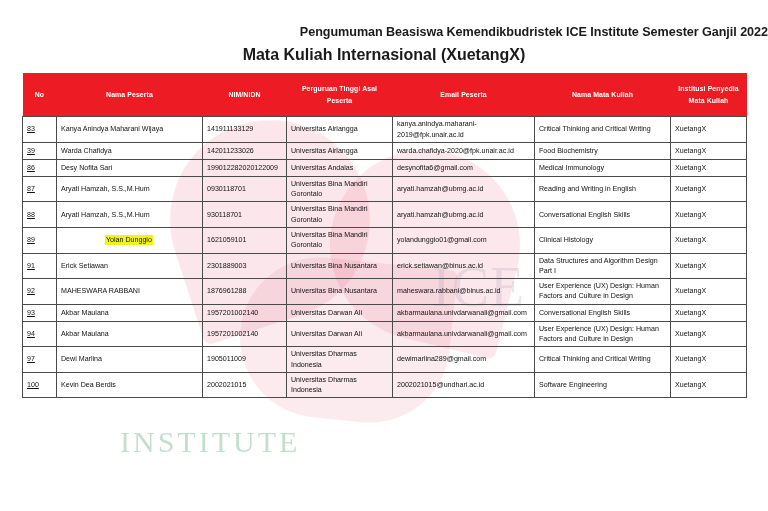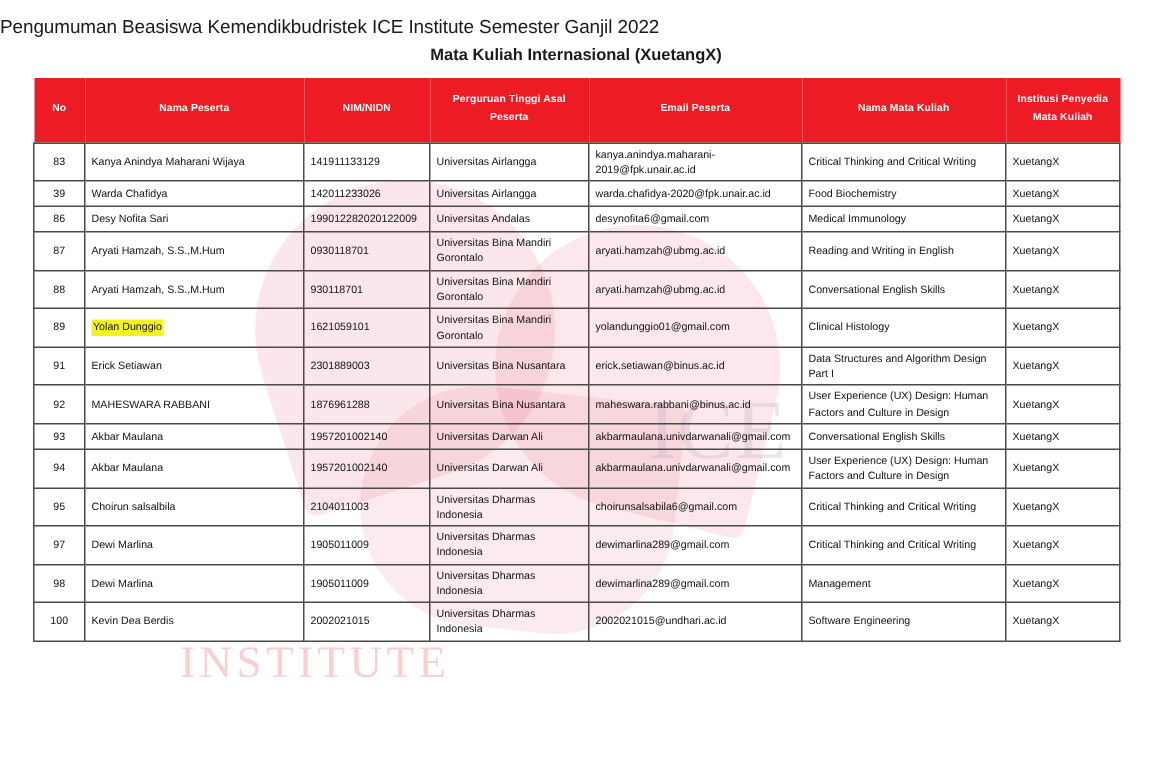--- a/index.html
+++ b/index.html
@@ -59,44 +59,44 @@
     opacity: 0.28;
     letter-spacing: 1px;
     white-space: nowrap;
     margin-left: 20px;
   }
   #wm-text2 {
     position: absolute;
     left: 120px; top: 425px;
     font-family: "Liberation Serif", serif;
     font-size: 30px;
-    color: #ef4444;
+    color: #15803d;
     opacity: 0.25;
     letter-spacing: 3px;
     white-space: nowrap;
   }
 
   
   #page {
     position: relative;
     z-index: 1;
   }
 
   #doc-title {
-    text-align: left;
+    text-align: right;
     font-size: 12.6px;
-    font-weight: normal;
+    font-weight: bold;
     color: #1a1a1a;
-    padding-top: 9px;
+    padding-top: 23px;
     line-height: 1.55;
     letter-spacing: -0.05px;
   }
   #doc-subtitle {
     text-align: center;
-    font-size: 11px;
+    font-size: 16px;
     font-weight: bold;
     color: #1a1a1a;
     line-height: 1.55;
     padding-bottom: 6px;
   }
 
   
   #table-wrap {
     margin: 0 auto;
     width: 724px;
@@ -125,40 +125,41 @@
   table#recipients-table tbody td {
     border: 1px solid #4a4a4a;
     padding: 2px 4px;
     vertical-align: middle;
     line-height: 1.45;
     word-break: break-word;
     background: transparent;
     height: 12px;
   }
   td.col-no {
-    text-align: center;
     width: 28px;
+    text-decoration: underline;
   }
   td.col-name  { width: 140px; }
   td.col-nim   { width: 78px; }
   td.col-univ  { width: 100px; }
   td.col-email { width: 136px; }
   td.col-course{ width: 130px; }
   td.col-inst  { width: 70px; }
 
   th.h-no    { width: 28px; }
   th.h-name  { width: 140px; }
   th.h-nim   { width: 78px; }
   th.h-univ  { width: 100px; }
   th.h-email { width: 136px; }
   th.h-course{ width: 130px; }
   th.h-inst  { width: 70px; }
   .cell-hl {
     display: inline-block;
     padding: 0 1px;
+    margin-left: 44px;
   }
   .cell-hl.yellow { background: #F2F21C; }
   .cell-hl.orange { background: #F5A623; }
 </style>
 </head>
 <body>
 
 <div id="watermark-layer">
   <div class="wm-shape" id="wm-petal-a"></div>
   <div class="wm-shape" id="wm-petal-b"></div>
@@ -270,47 +271,29 @@
           <tr>
             <td class="col-no">94</td>
             <td class="col-name">Akbar Maulana</td>
             <td class="col-nim">1957201002140</td>
             <td class="col-univ">Universitas Darwan Ali</td>
             <td class="col-email">akbarmaulana.univdarwanali@gmail.com</td>
             <td class="col-course">User Experience (UX) Design: Human Factors and Culture in Design</td>
             <td class="col-inst">XuetangX</td>
           </tr>
           <tr>
-            <td class="col-no">95</td>
-            <td class="col-name">Choirun salsalbila</td>
-            <td class="col-nim">2104011003</td>
-            <td class="col-univ">Universitas Dharmas Indonesia</td>
-            <td class="col-email">choirunsalsabila6@gmail.com</td>
-            <td class="col-course">Critical Thinking and Critical Writing</td>
-            <td class="col-inst">XuetangX</td>
-          </tr>
-          <tr>
             <td class="col-no">97</td>
             <td class="col-name">Dewi Marlina</td>
             <td class="col-nim">1905011009</td>
             <td class="col-univ">Universitas Dharmas Indonesia</td>
             <td class="col-email">dewimarlina289@gmail.com</td>
             <td class="col-course">Critical Thinking and Critical Writing</td>
             <td class="col-inst">XuetangX</td>
           </tr>
           <tr>
-            <td class="col-no">98</td>
-            <td class="col-name">Dewi Marlina</td>
-            <td class="col-nim">1905011009</td>
-            <td class="col-univ">Universitas Dharmas Indonesia</td>
-            <td class="col-email">dewimarlina289@gmail.com</td>
-            <td class="col-course">Management</td>
-            <td class="col-inst">XuetangX</td>
-          </tr>
-          <tr>
             <td class="col-no">100</td>
             <td class="col-name">Kevin Dea Berdis</td>
             <td class="col-nim">2002021015</td>
             <td class="col-univ">Universitas Dharmas Indonesia</td>
             <td class="col-email">2002021015@undhari.ac.id</td>
             <td class="col-course">Software Engineering</td>
             <td class="col-inst">XuetangX</td>
           </tr>
         </tbody>
     </table>

